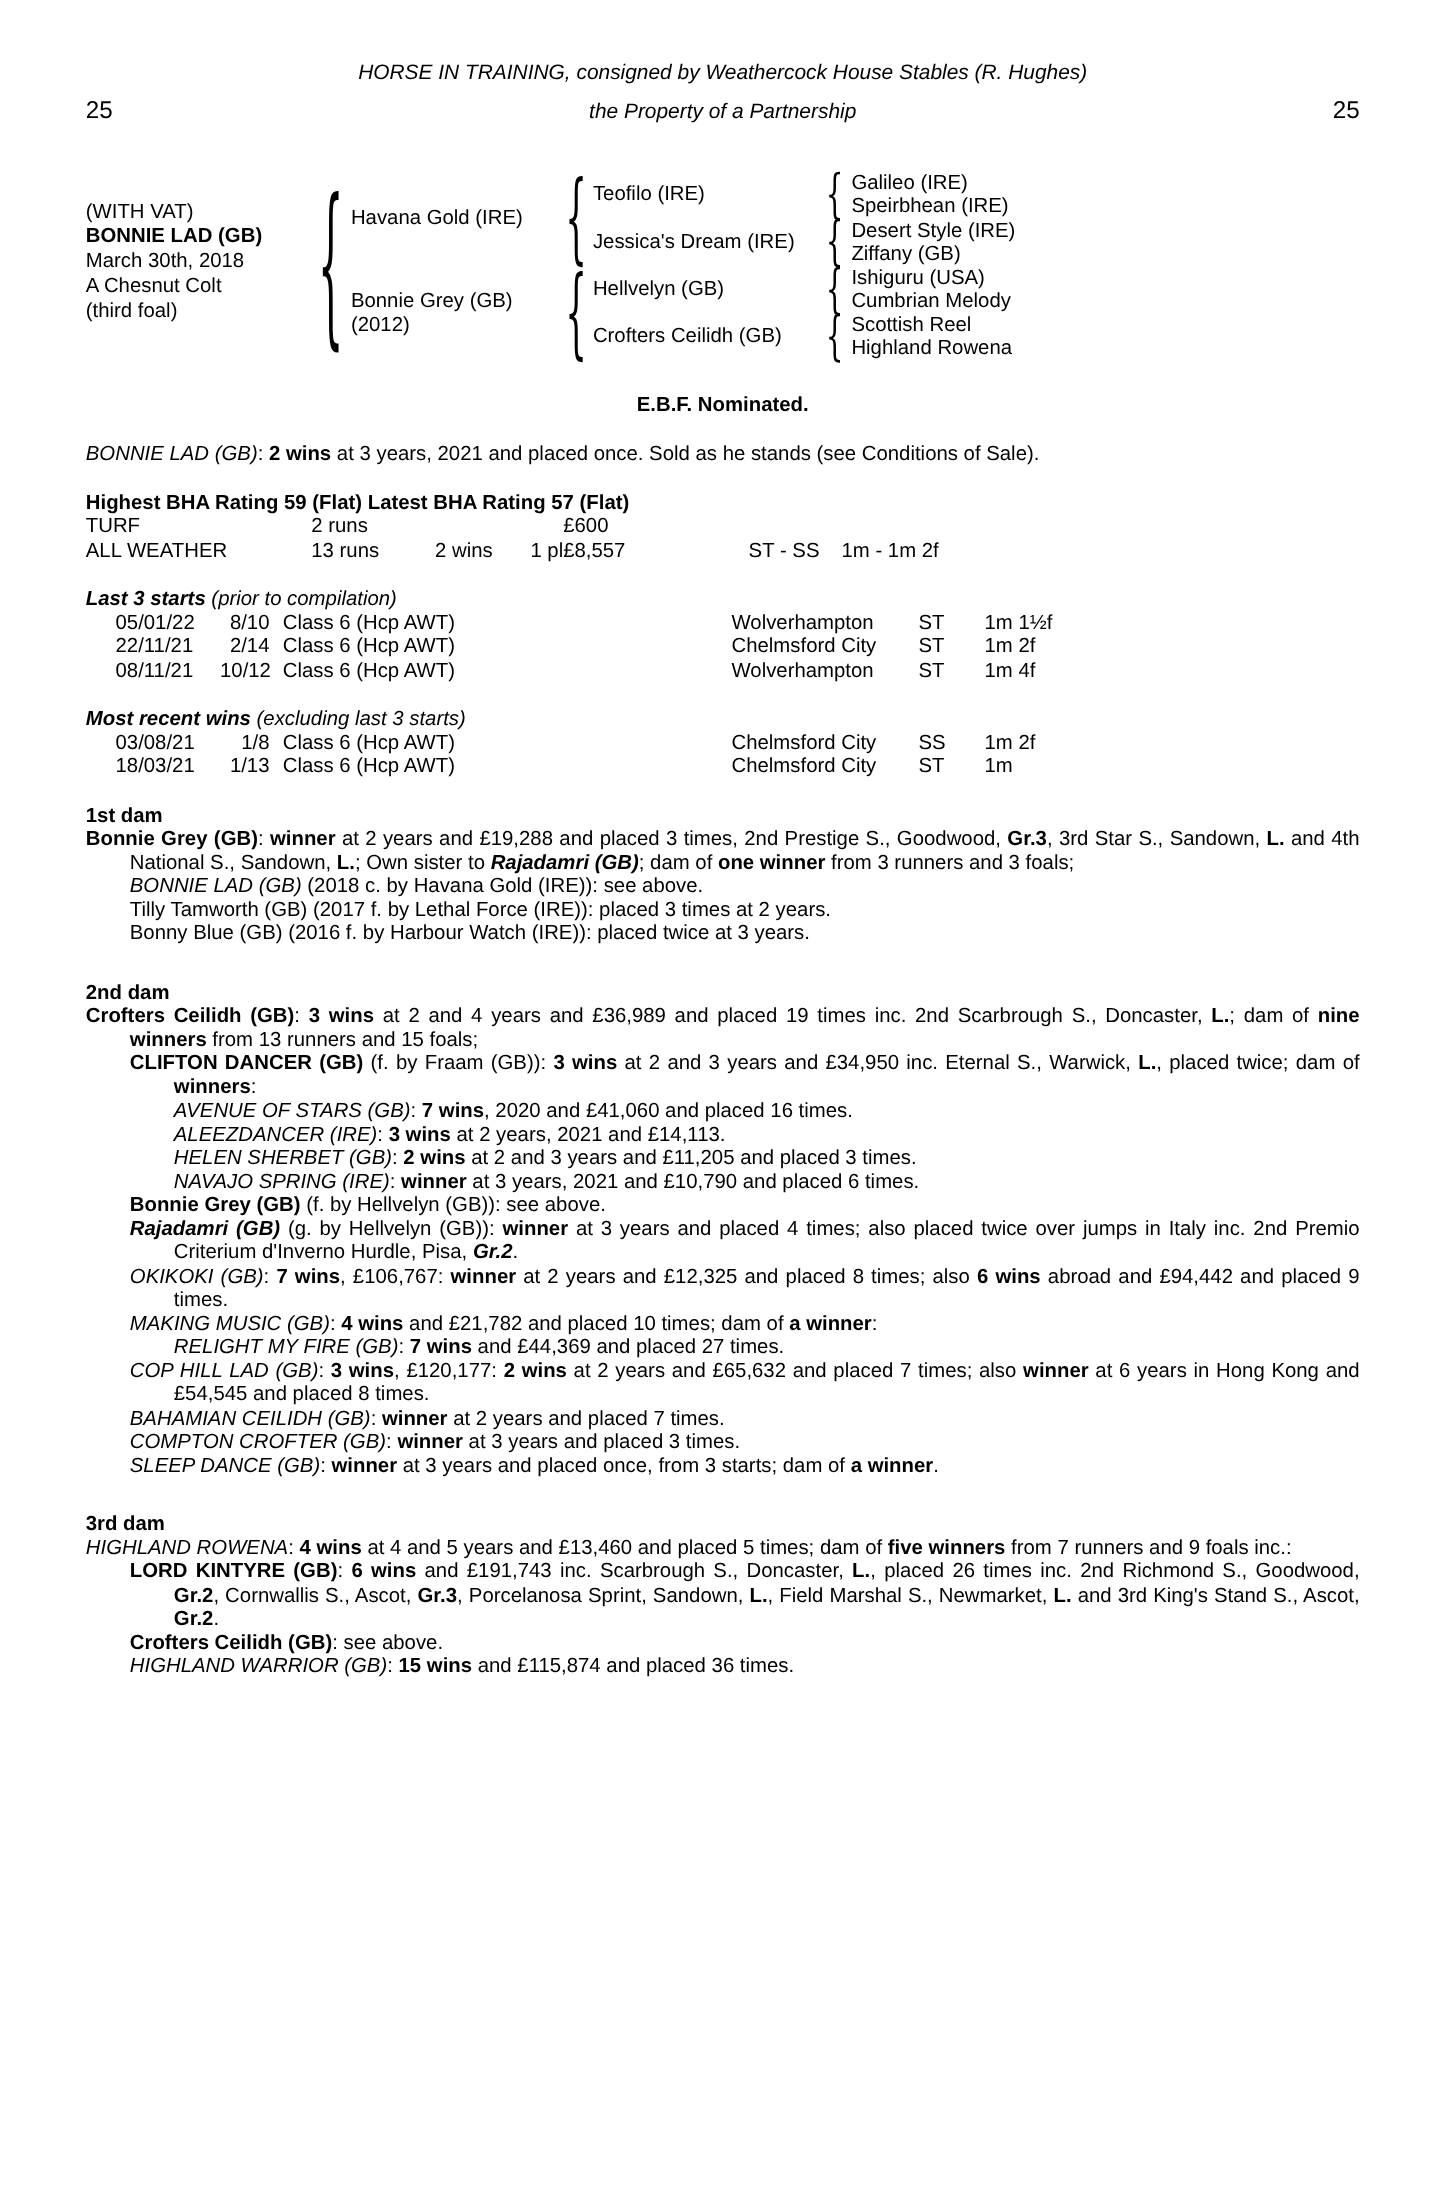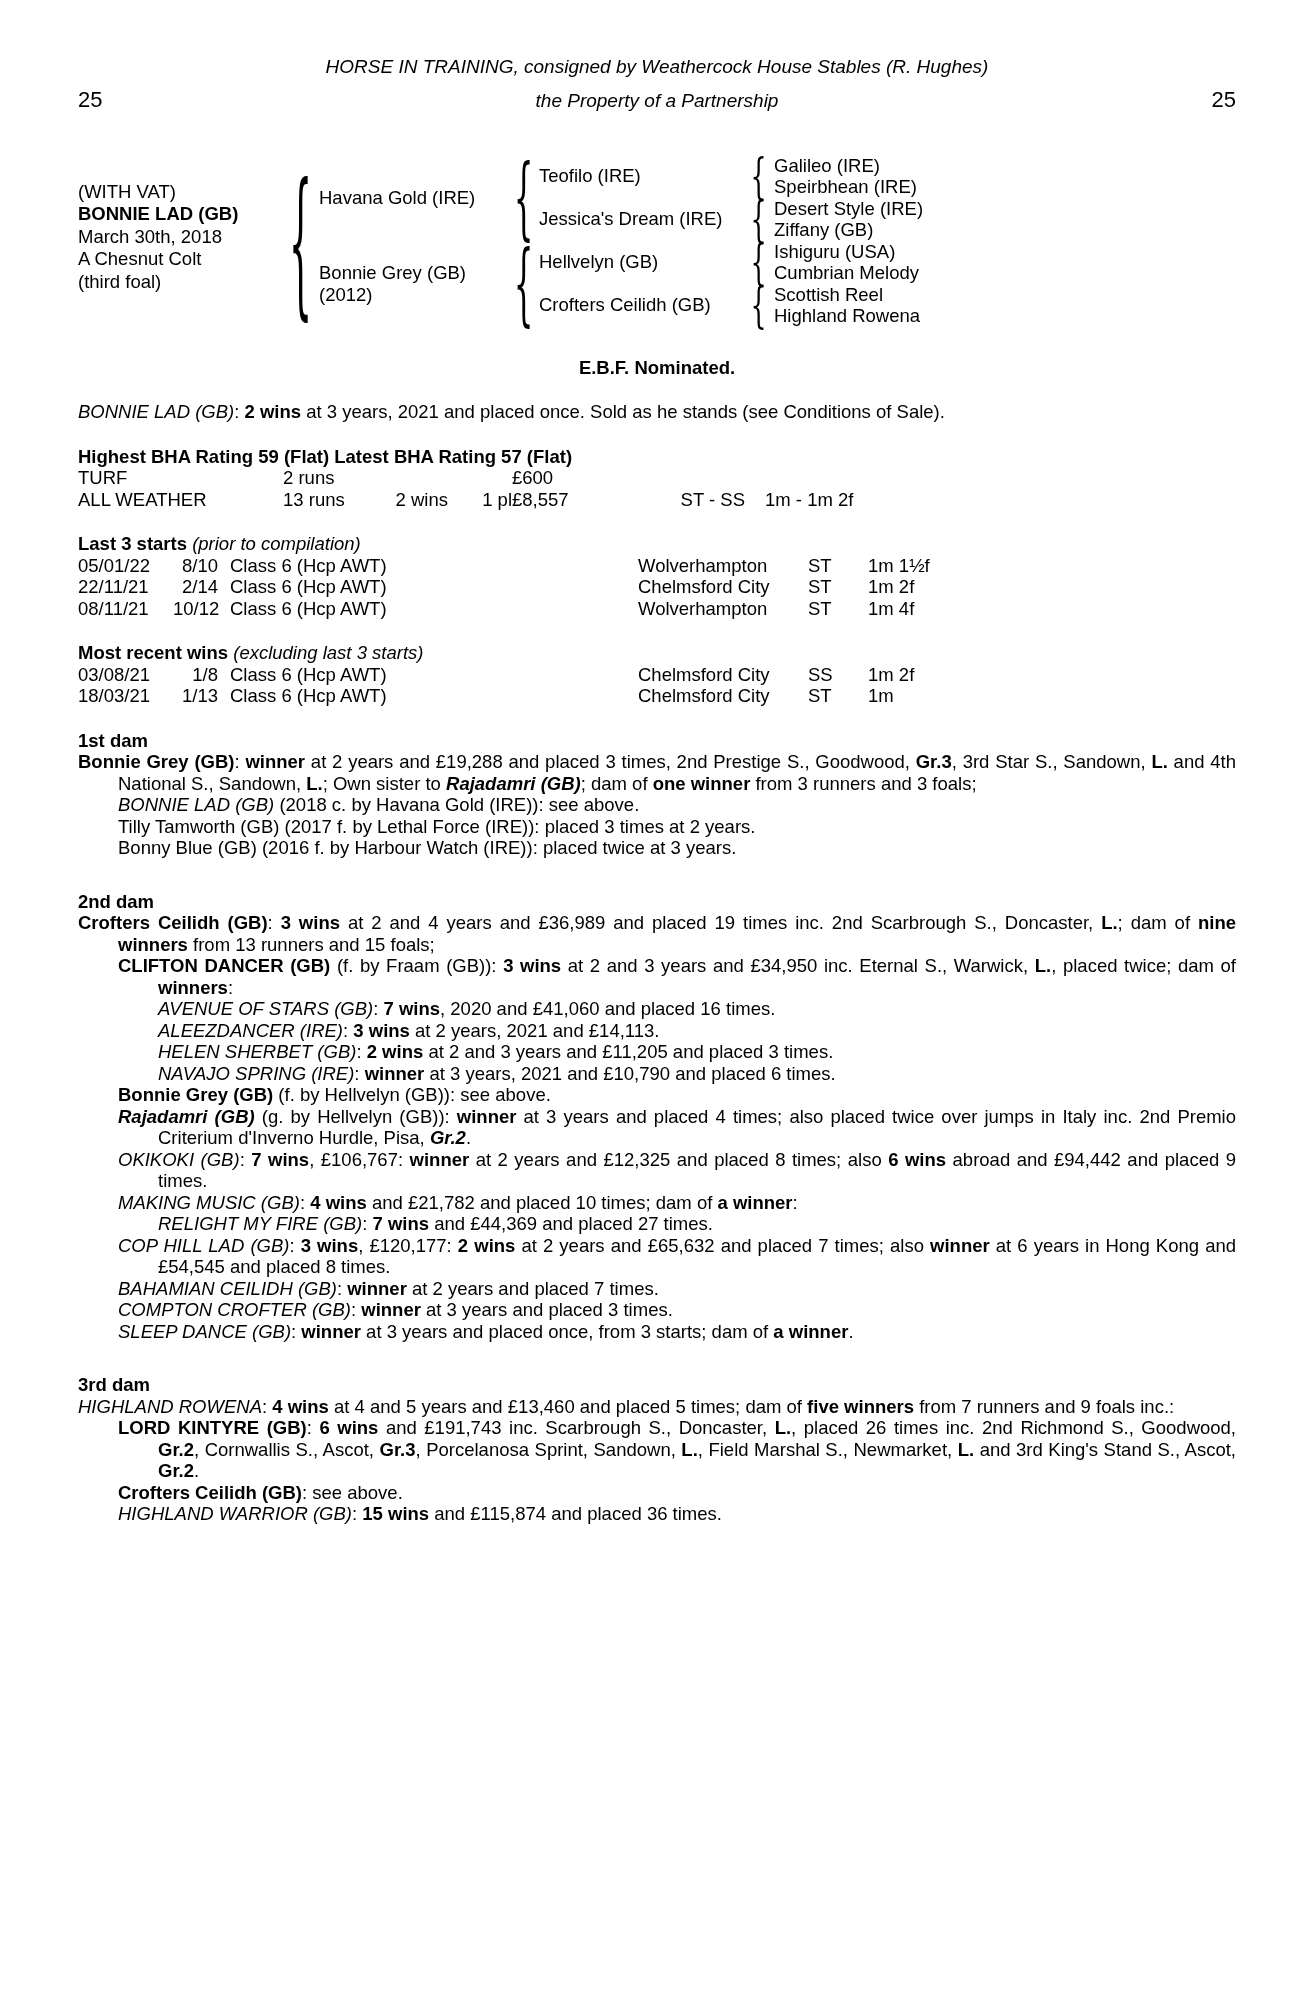--- a/index.html
+++ b/index.html
@@ -53,23 +53,23 @@
   .rec-row { display:flex; }
   .rc-surface { width:205px; }
   .rc-runs   { width:70px;  }
   .rc-wins   { width:95px;  text-align:right; }
   .rc-pl     { width:64px;  text-align:right; }
   .rc-earn   { width:120px; text-align:left; }
   .rc-going  { width:113px; text-align:right; }
   .rc-dist   { padding-left:20px; }
 
   .sec-title .note { font-style:italic; font-weight:400; }
-  .sec-title .t { font-weight:700; }
+  .sec-title .t { font-weight:700;font-style:italic; }
   .race-row { display:flex; }
-  .ra-date   { width:95px; }
+  .ra-date   { width:95px;margin-left:27px; }
   .ra-pos    { width:45px; text-align:right; }
   .ra-class  { width:420px; padding-left:12px; }
   .ra-course { width:170px; }
   .ra-going  { width:60px; }
   .ra-dist   { }
 
   .dam-heading { font-weight:700; margin-top:32px; }
   .family > .dam-heading:first-child { margin-top:0; }
 </style>
 </head>

